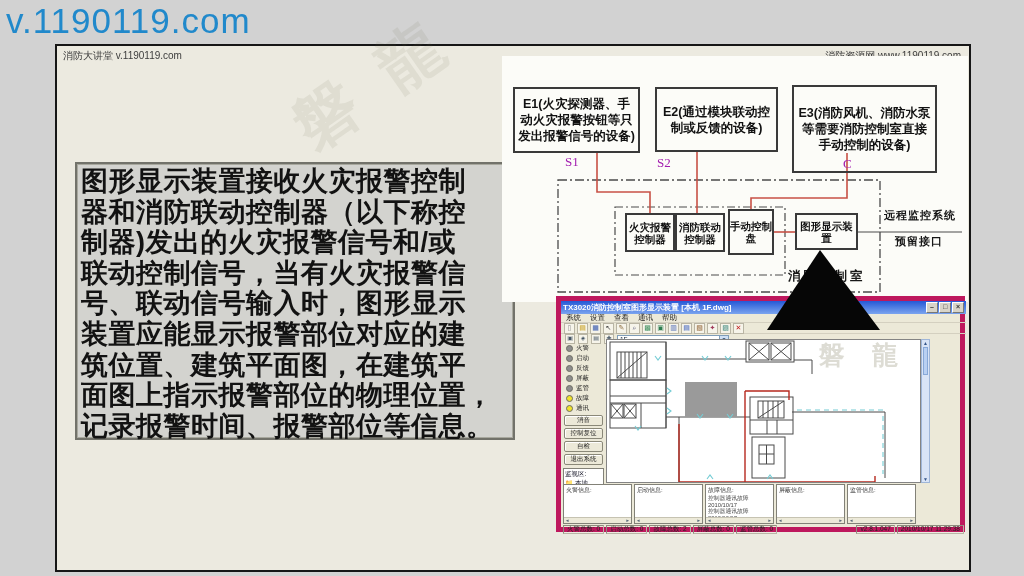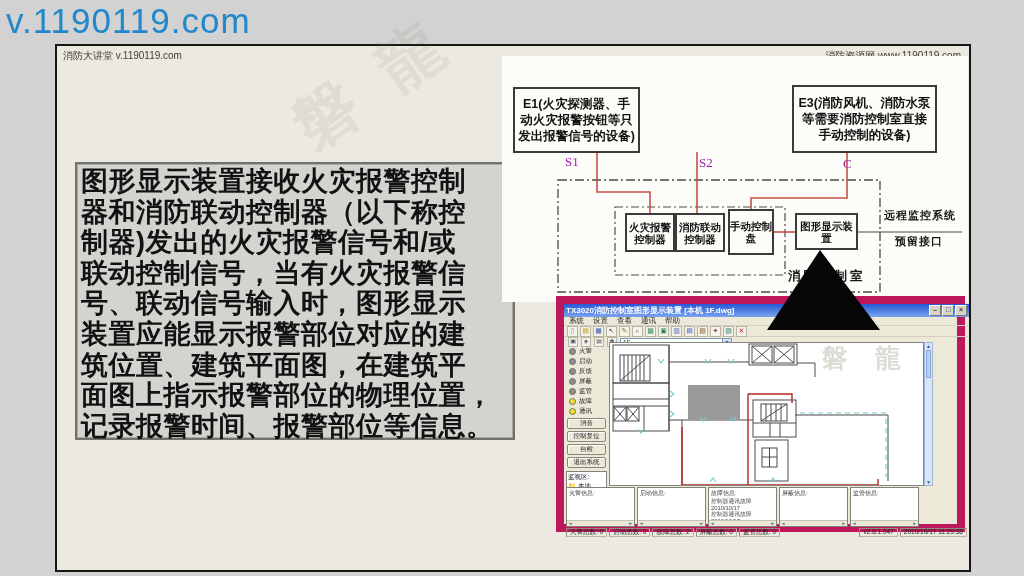--- a/index.html
+++ b/index.html
@@ -27,21 +27,21 @@
   .dbox{border:2px solid #3a3a3a;display:flex;align-items:center;justify-content:center;
         text-align:center;font-weight:600;color:#111;box-sizing:border-box;background:transparent;}
   .ebox{font-size:12.5px;line-height:16px;padding:1px 3px;}
   .cbox{font-size:10.5px;line-height:12px;}
   .slabel{font-size:13px;color:#a21caf;font-family:"Liberation Serif",serif;}
   .remote{font-size:11px;font-weight:600;color:#171717;letter-spacing:1px;}
   .ctrl-room{font-size:12.5px;font-weight:600;letter-spacing:3px;color:#171717;}
   svg.overlay{pointer-events:none;}
 
   
-  .win{left:499px;top:250px;width:409px;height:236px;background:#ece9d8;border:8px solid #be185d;
+  .win{left:499px;top:250px;width:409px;height:236px;background:#ece9d8;border:5px solid #be185d;
        box-sizing:border-box;font-size:7px;}
   .tbar{position:absolute;left:0;top:0;width:405px;height:13px;display:flex;align-items:center;
         background:linear-gradient(#2558d6,#7aa4ef);color:#fff;font-size:8px;font-weight:700;
         padding:0 2px;box-sizing:border-box;white-space:nowrap;overflow:hidden;}
   .wbtn{width:10px;height:9px;margin-left:1px;background:#d8d4c8;border:1px solid #fff;
         border-right-color:#777;border-bottom-color:#777;font-size:7px;line-height:7px;
         text-align:center;color:#333;flex:0 0 auto;}
   .tbar .spacer{flex:1;}
   .mbar{position:absolute;left:0;top:13px;width:405px;height:9px;display:flex;gap:9px;
         align-items:center;padding:0 5px;box-sizing:border-box;font-size:7.5px;color:#222;
@@ -132,24 +132,25 @@
       <path d="M540,107 V146 H593 V167"></path>
       <path d="M640,106 V167"></path>
       <path d="M790,107 V152 H694 V163"></path>
       <path d="M716,186 H738"></path>
     </g>
 
     <path d="M801,186 H905" stroke="#4a4a4a" stroke-width="1.2" fill="none"></path>
   </svg>
 
   <div class="abs dbox ebox" style="left:456px;top:41px;width:127px;height:66px;">E1(火灾探测器、手动火灾报警按钮等只发出报警信号的设备)</div>
-  <div class="abs dbox ebox" style="left:735px;top:39px;width:145px;height:68px;">E3(消防风机、消防水泵等需要消防控制室直接手动控制的设备)</div>
+  <div class="abs dbox ebox" style="left:598px;top:41px;width:123px;height:65px;">E2(通过模块联动控制或反馈的设备)</div>
+  <div class="abs dbox ebox" style="left:735px;top:39px;width:145px;height:88px;">E3(消防风机、消防水泵等需要消防控制室直接手动控制的设备)</div>
 
   <div class="abs slabel" style="left:508px;top:108px;">S1</div>
-  <div class="abs slabel" style="left:642px;top:109px;">S2</div>
+  <div class="abs slabel" style="left:600px;top:109px;">S2</div>
   <div class="abs slabel" style="left:786px;top:110px;">C</div>
 
   <div class="abs dbox cbox" style="left:568px;top:167px;width:50px;height:39px;">火灾报警控制器</div>
   <div class="abs dbox cbox" style="left:618px;top:167px;width:50px;height:39px;">消防联动控制器</div>
   <div class="abs dbox cbox" style="left:671px;top:163px;width:46px;height:46px;">手动控制盘</div>
   <div class="abs dbox cbox" style="left:738px;top:167px;width:63px;height:37px;">图形显示装置</div>
 
   <div class="abs remote" style="left:827px;top:162px;">远程监控系统</div>
   <div class="abs remote" style="left:838px;top:188px;">预留接口</div>
   <div class="abs ctrl-room" style="left:731px;top:222px;">消防控制室</div>

